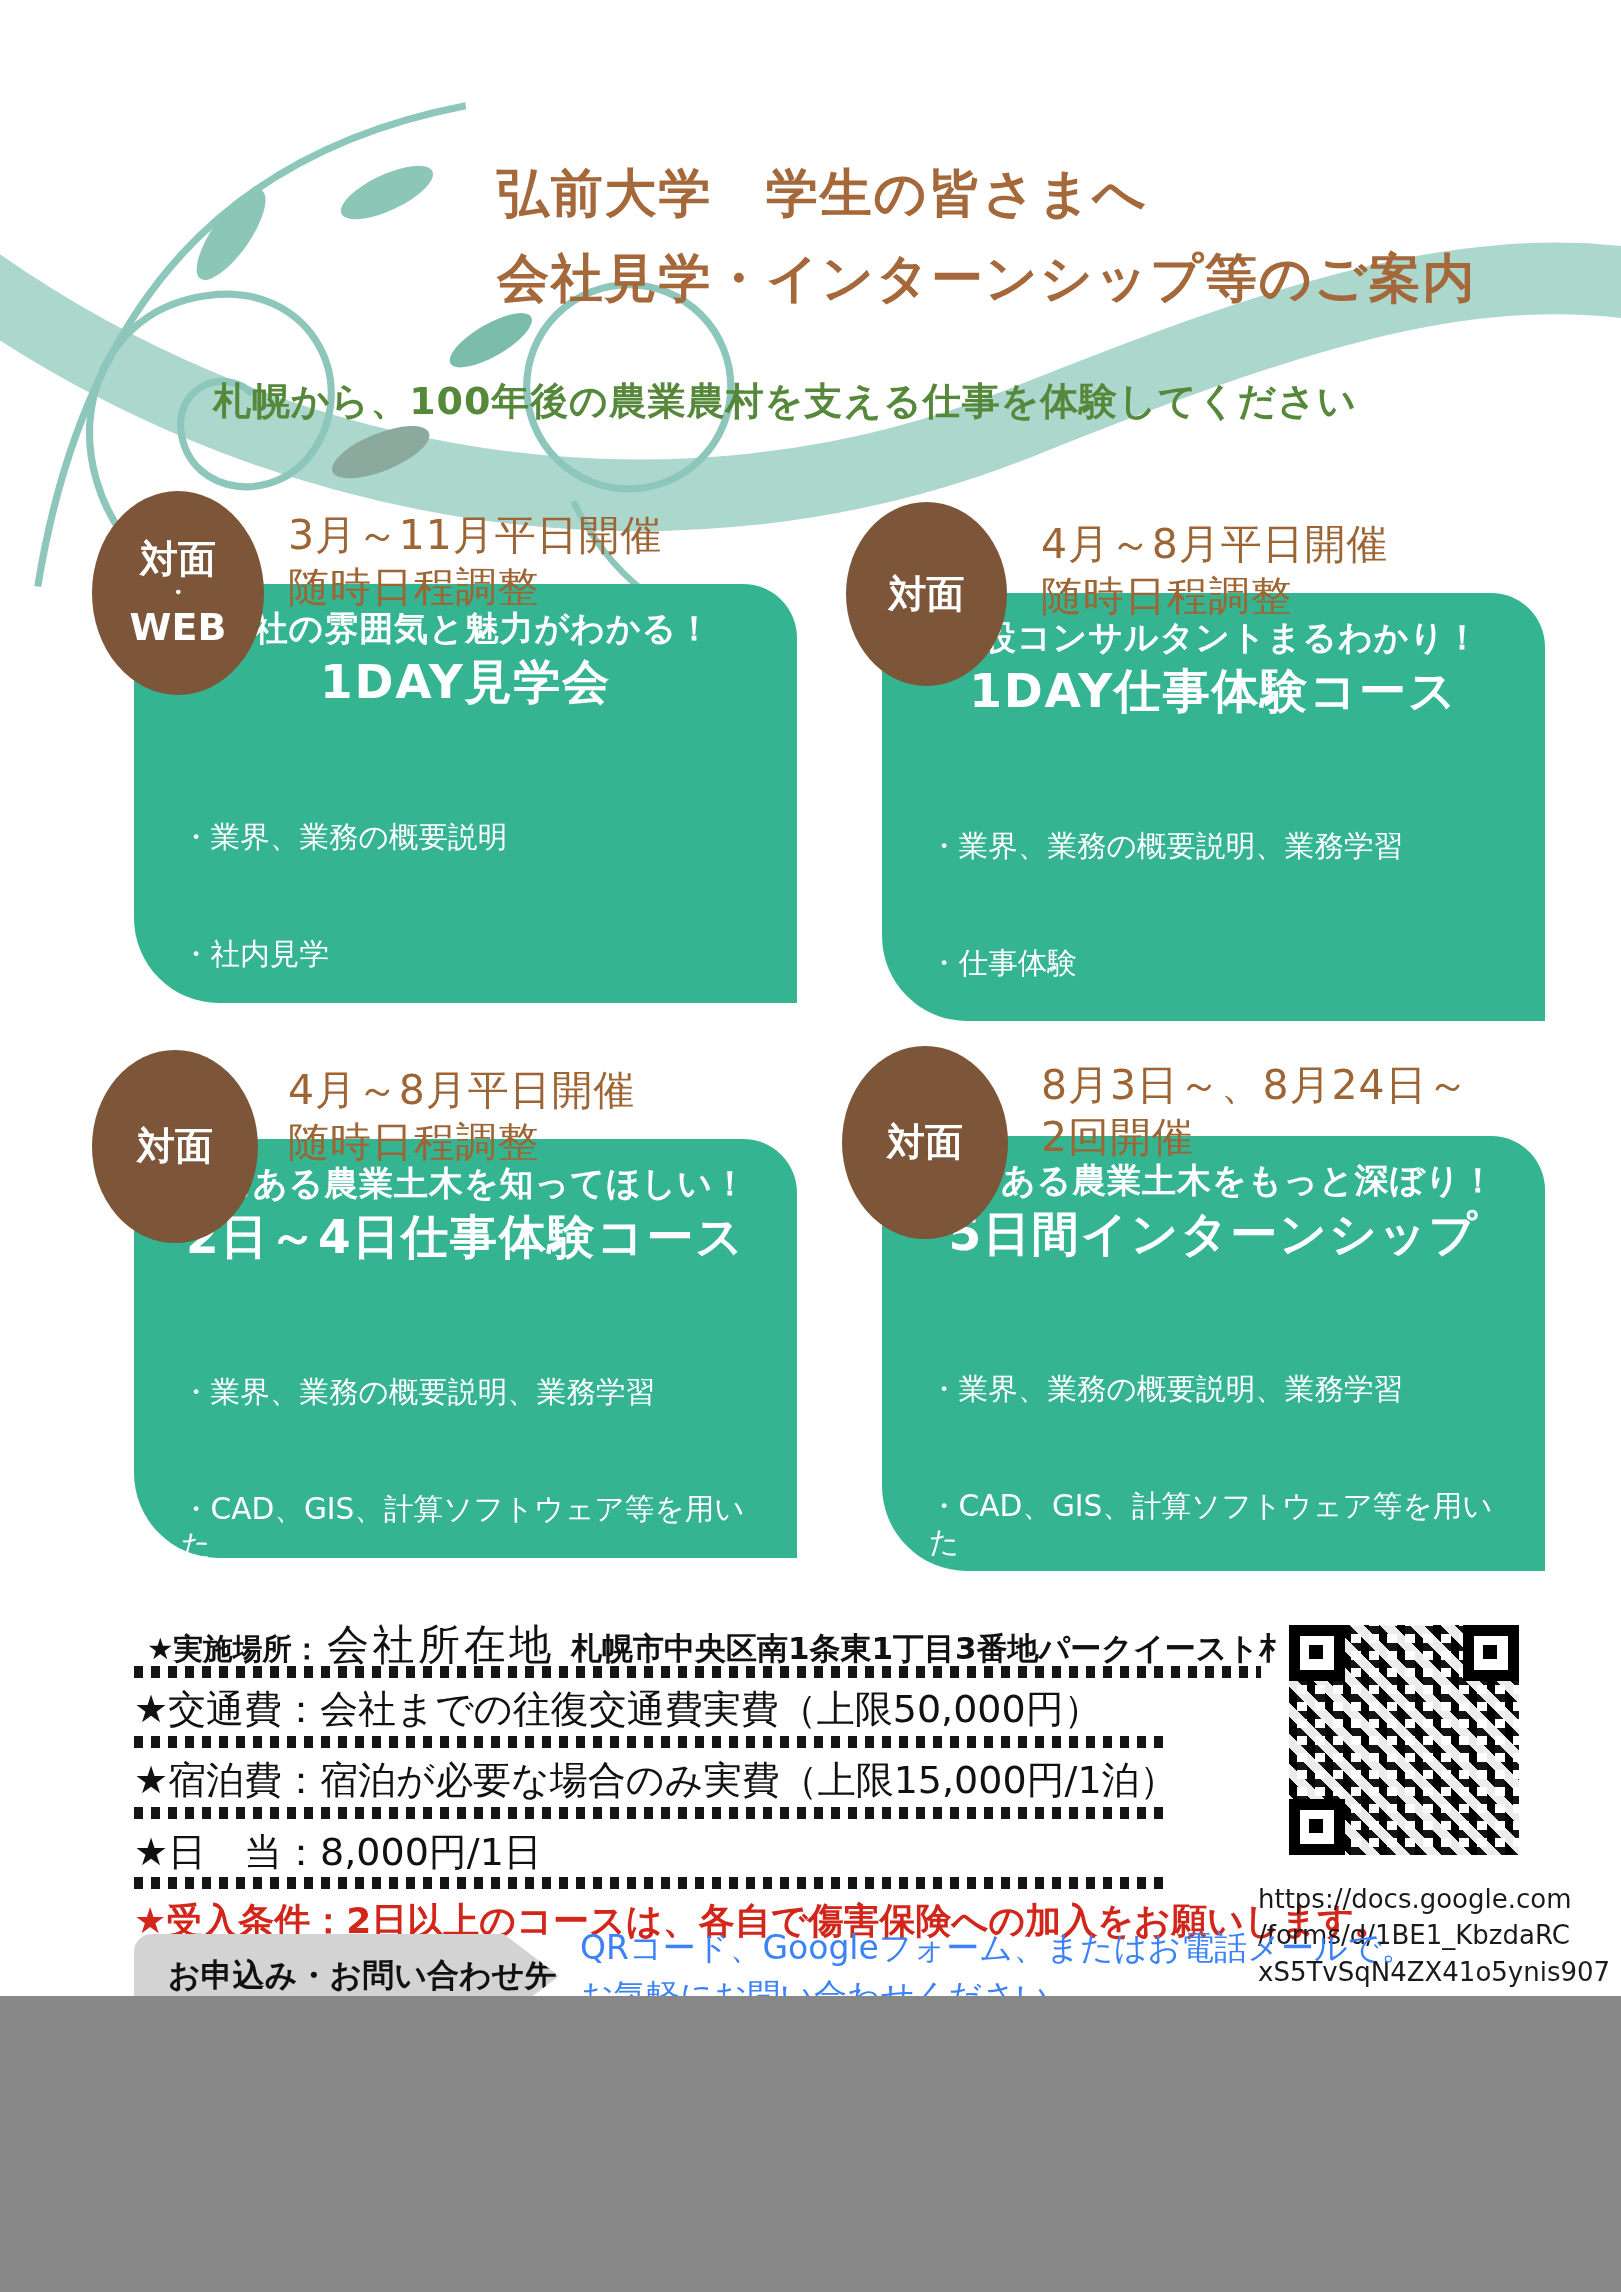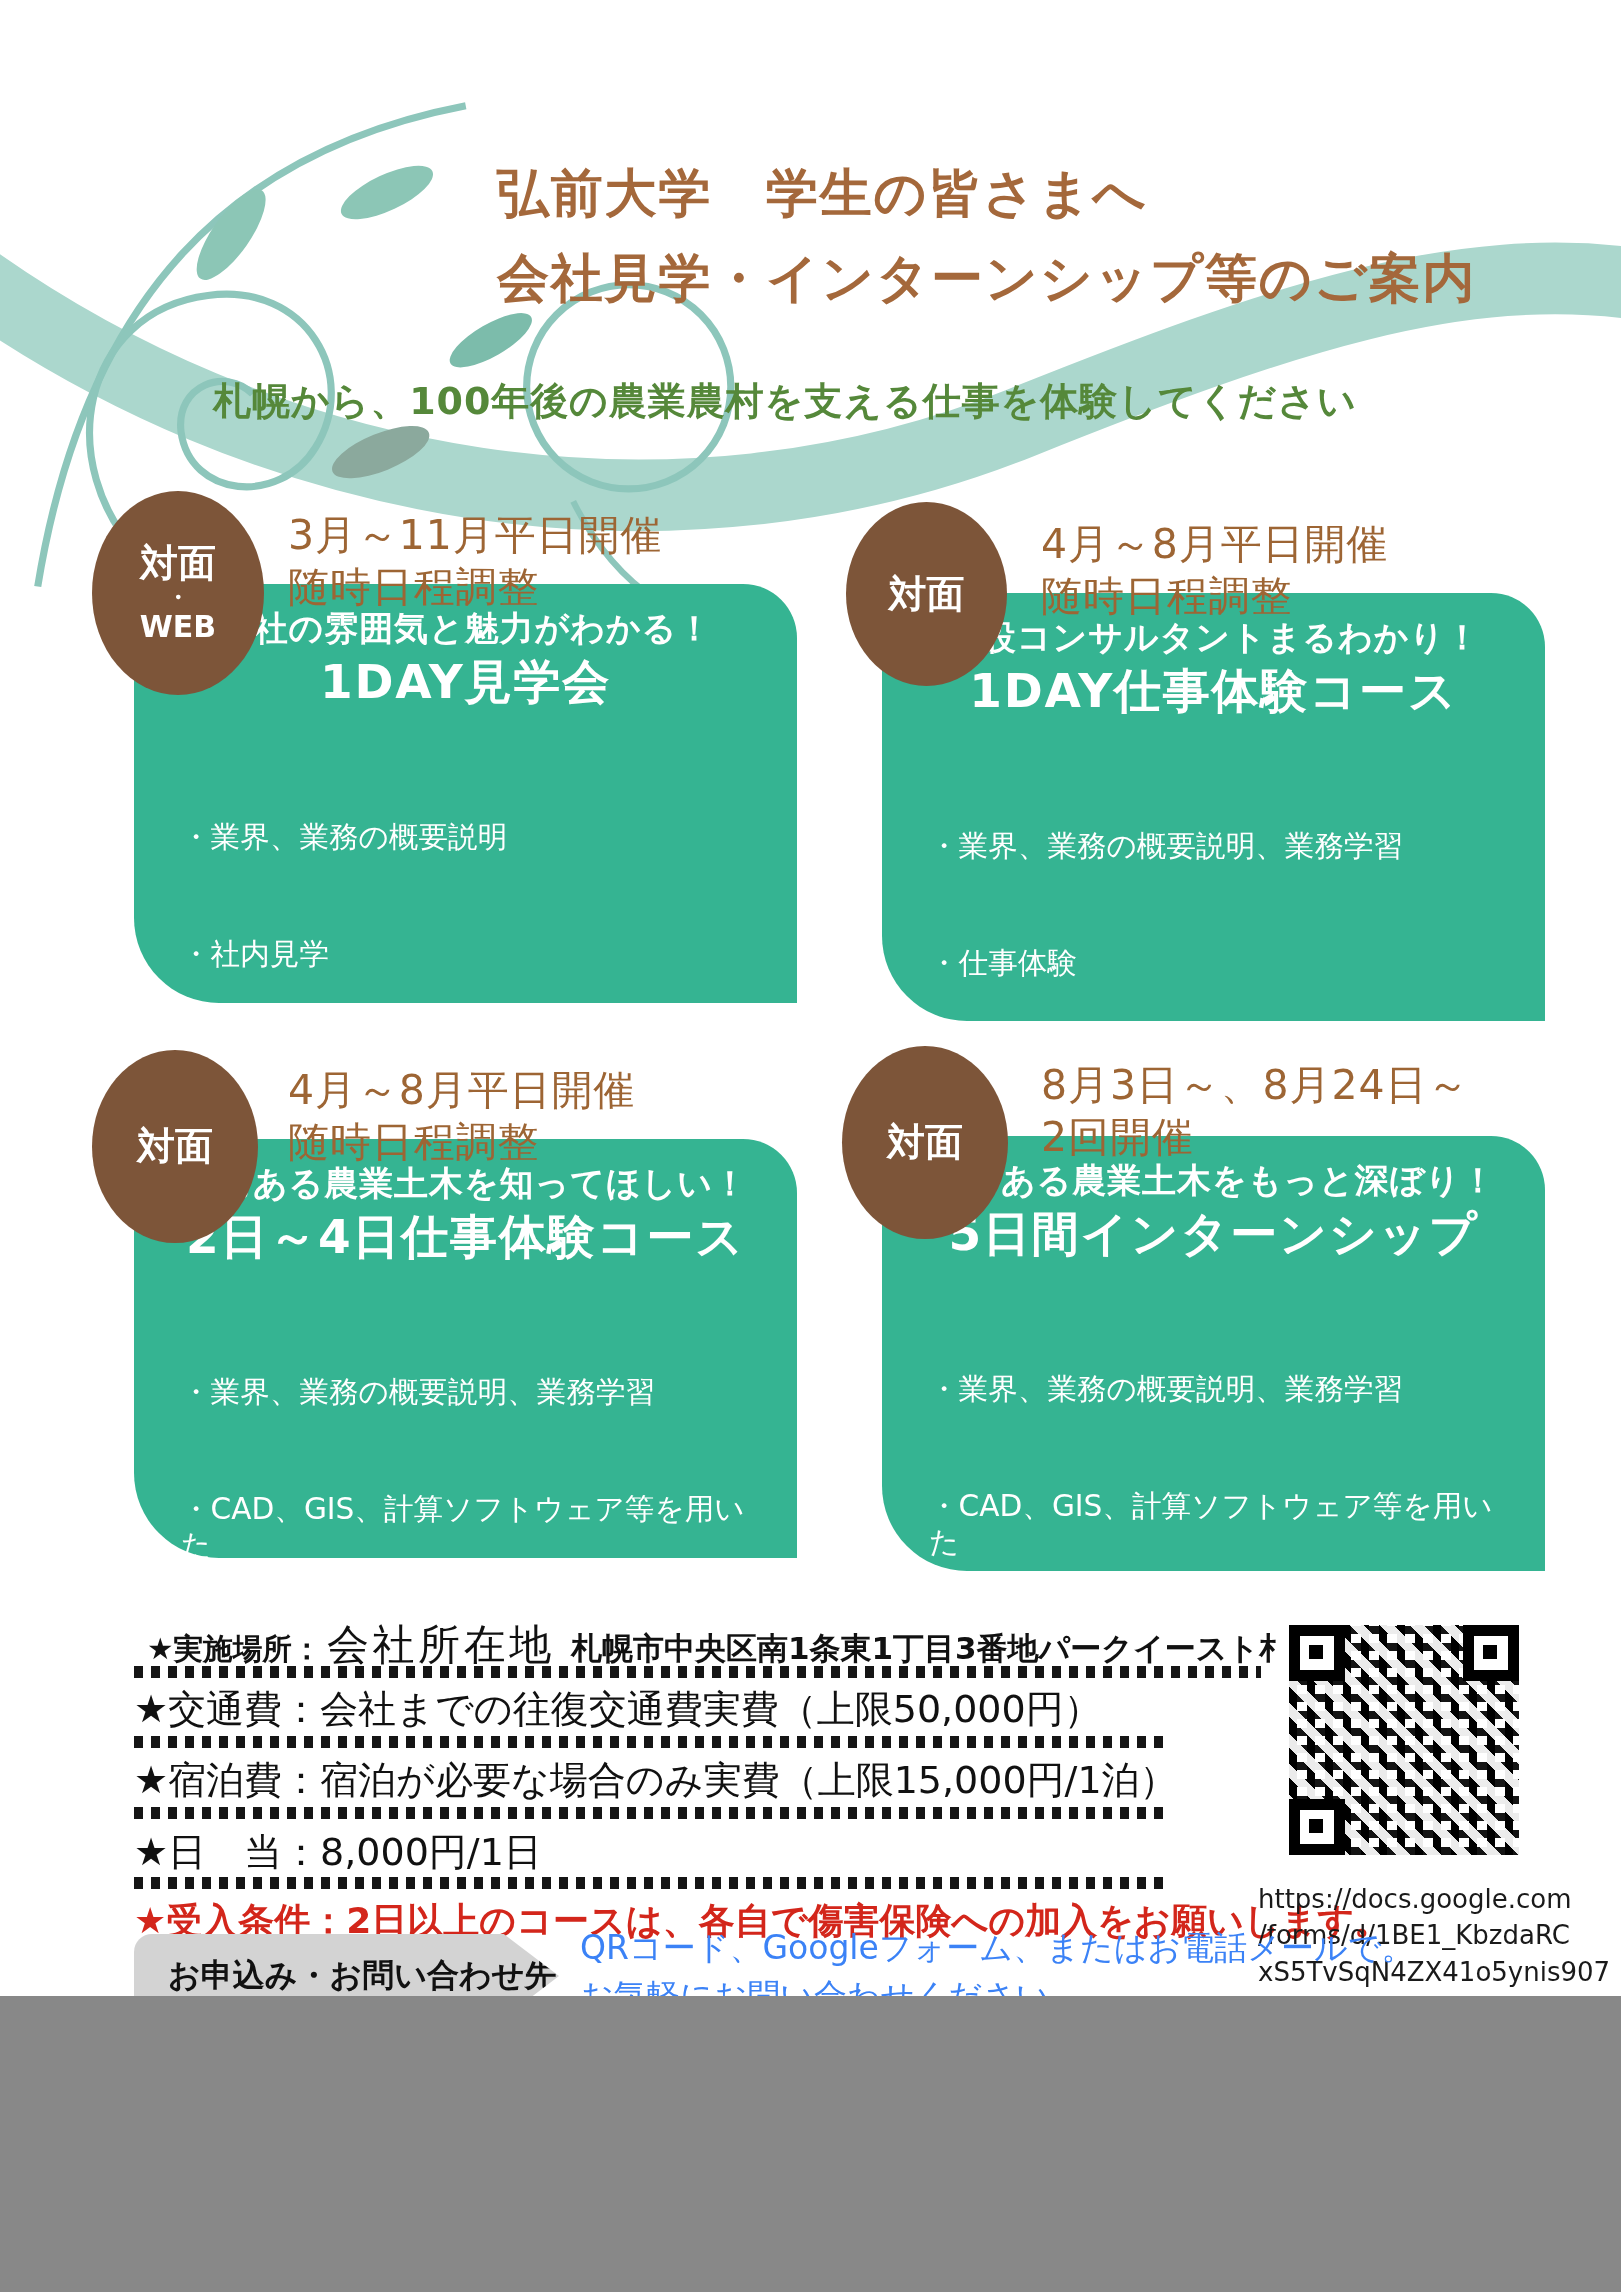--- a/index.html
+++ b/index.html
@@ -20,21 +20,21 @@
     font-size:38px; font-weight:bold; white-space:nowrap; letter-spacing:0.9px;
   }
   
   .badge{
     position:absolute; z-index:3; background:#7d5539; border-radius:50%;
     color:#fff; font-weight:bold; display:flex; flex-direction:column;
     align-items:center; justify-content:center; text-align:center; line-height:1.12;
   }
   .badge .b-main{font-size:38px;}
   .badge .b-dot{font-size:23px;}
-  .badge .b-web{font-size:30px;}
+  .badge .b-web{font-size:38px;}
   .badge1{left:92px; top:491px; width:172px; height:204px;}
   .badge2{left:846px; top:502px; width:161px; height:184px;}
   .badge3{left:92px; top:1050px; width:166px; height:193px;}
   .badge4{left:842px; top:1046px; width:166px; height:193px;}
   .date{
     position:absolute; z-index:2; color:#9d6534; font-size:41px; font-weight:normal;
     line-height:1.28; white-space:pre; letter-spacing:0.9px;
   }
   .date1{left:288px; top:509px;}
   .date2{left:1041px; top:518px;}

